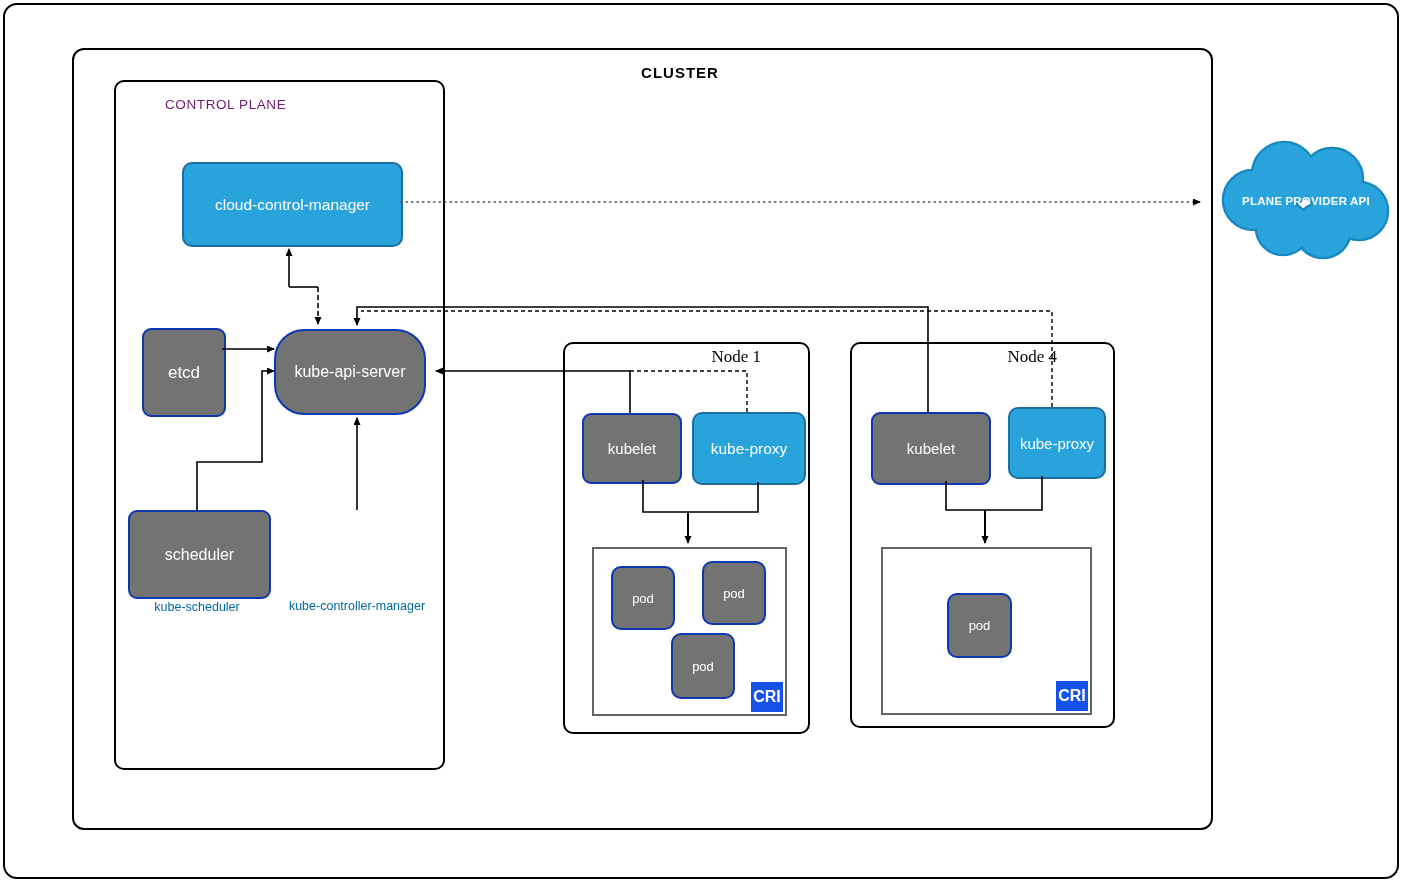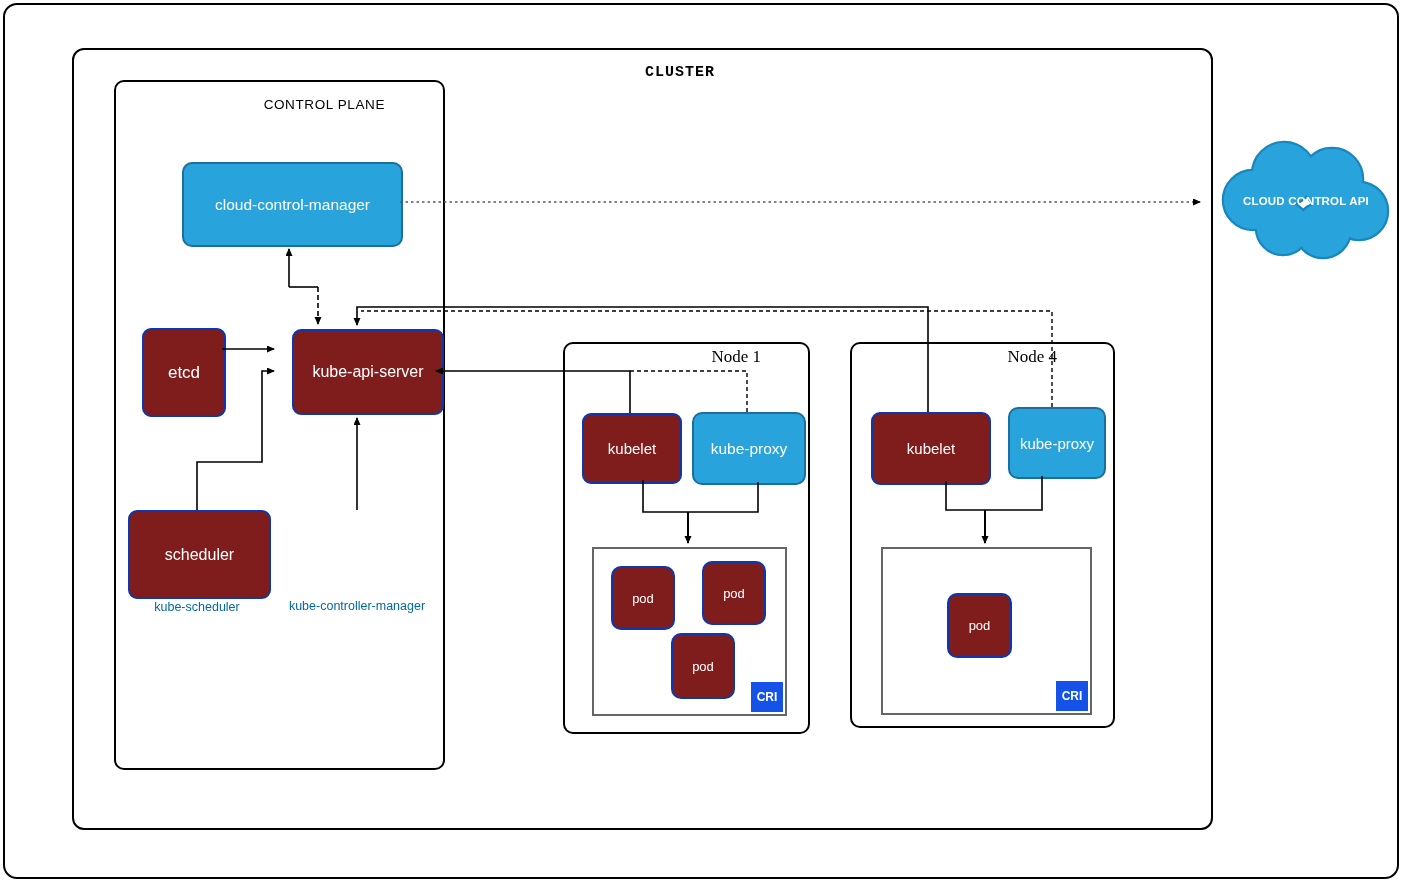--- a/index.html
+++ b/index.html
@@ -6,59 +6,59 @@
   #stage{
     position:relative;width:1402px;height:882px;background:#ffffff;
     font-family:"Liberation Sans",sans-serif;overflow:hidden;
   }
   .abs{position:absolute;}
   .frame{border:2px solid #000;border-radius:14px;background:transparent;}
   .box{
     position:absolute;display:flex;align-items:center;justify-content:center;
     color:#fff;font-weight:normal;text-align:center;
   }
-  .dark{background:#7f1d1d;border:2px solid #0b38b0;border-radius:9px;}
+  .dark{background:#737373;border:2px solid #0b38b0;border-radius:9px;}
   .light{background:#29a3dc;border:2px solid #1b6e9e;border-radius:10px;}
   .cri-box{position:absolute;border:2px solid #666;background:#fff;}
   .cri-badge{
-    position:absolute;background:#1552e8;color:#fff;font-weight:bold;font-size:12px;
+    position:absolute;background:#1552e8;color:#fff;font-weight:bold;font-size:16px;
     display:flex;align-items:center;justify-content:center;
   }
   .caption{position:absolute;color:#0369a1;text-align:center;}
   .node-title{
     position:absolute;font-family:"Liberation Serif","DejaVu Serif",serif;
     font-size:17px;color:#000;text-align:right;
   }
   svg{position:absolute;left:0;top:0;pointer-events:none;}
   .cluster-title{
-    position:absolute;font-weight:bold;font-size:15px;letter-spacing:1px;color:#000;text-align:center;font-family:Liberation Mono, monospace;
+    position:absolute;font-weight:bold;font-size:15px;letter-spacing:1px;color:#000;text-align:center;
   }
   .cp-title{
-    position:absolute;font-size:13.5px;letter-spacing:0.6px;color:#000000;text-align:right;
+    position:absolute;font-size:13.5px;letter-spacing:0.6px;color:#701a75;text-align:left;
   }
   .cloud-text{
     position:absolute;color:#fff;font-weight:bold;font-size:11.5px;text-align:center;letter-spacing:0.2px;
   }
 </style>
 </head>
 <body>
 
 <div id="stage">
 
   <div class="abs frame" style="left:3px;top:3px;width:1392px;height:872px;"></div>
 
   <div class="abs frame" style="left:72px;top:48px;width:1137px;height:778px;border-radius:12px;"></div>
   <div class="cluster-title" style="left:600px;top:64px;width:160px;">CLUSTER</div>
 
   <div class="abs frame" style="left:114px;top:80px;width:327px;height:686px;border-radius:10px;"></div>
   <div class="cp-title" style="left:165px;top:97px;width:220px;">CONTROL PLANE</div>
 
   <div class="box light" style="left:182px;top:162px;width:217px;height:81px;font-size:15.5px;">cloud-control-manager</div>
   <div class="box dark" style="left:142px;top:328px;width:80px;height:85px;font-size:17px;">etcd</div>
-  <div class="box dark" style="left:292px;top:329px;width:148px;height:82px;font-size:16px;">kube-api-server</div>
+  <div class="box dark" style="left:274px;top:329px;width:148px;height:82px;font-size:16px;border-radius:30px;">kube-api-server</div>
   <div class="box dark" style="left:128px;top:510px;width:139px;height:85px;font-size:16px;">scheduler</div>
   <div class="caption" style="left:127px;top:600px;width:140px;font-size:12.5px;">kube-scheduler</div>
   <div class="caption" style="left:272px;top:599px;width:170px;font-size:12.5px;">kube-controller-manager</div>
 
   <div class="abs frame" style="left:563px;top:342px;width:243px;height:388px;border-radius:10px;"></div>
   <div class="node-title" style="left:611px;top:347px;width:150px;">Node 1</div>
   <div class="box dark" style="left:582px;top:413px;width:96px;height:67px;font-size:15px;">kubelet</div>
   <div class="box light" style="left:692px;top:412px;width:110px;height:69px;font-size:15.5px;">kube-proxy</div>
   <div class="cri-box" style="left:592px;top:547px;width:191px;height:165px;"></div>
   <div class="box dark" style="left:611px;top:566px;width:60px;height:60px;font-size:13px;border-radius:10px;">pod</div>
@@ -121,15 +121,15 @@
         <circle cx="1253" cy="200" r="29"></circle>
         <circle cx="1284" cy="174" r="31"></circle>
         <circle cx="1332" cy="179" r="30"></circle>
         <circle cx="1359" cy="211" r="28"></circle>
         <circle cx="1323" cy="230" r="27"></circle>
         <circle cx="1283" cy="228" r="26"></circle>
       </g>
     </g>
   </svg>
 
-  <div class="cloud-text" style="left:1230px;top:195px;width:152px;">CLOUD CONTROL API</div>
+  <div class="cloud-text" style="left:1230px;top:195px;width:152px;">PLANE PROVIDER API</div>
 
 </div>
 
 </body></html>

